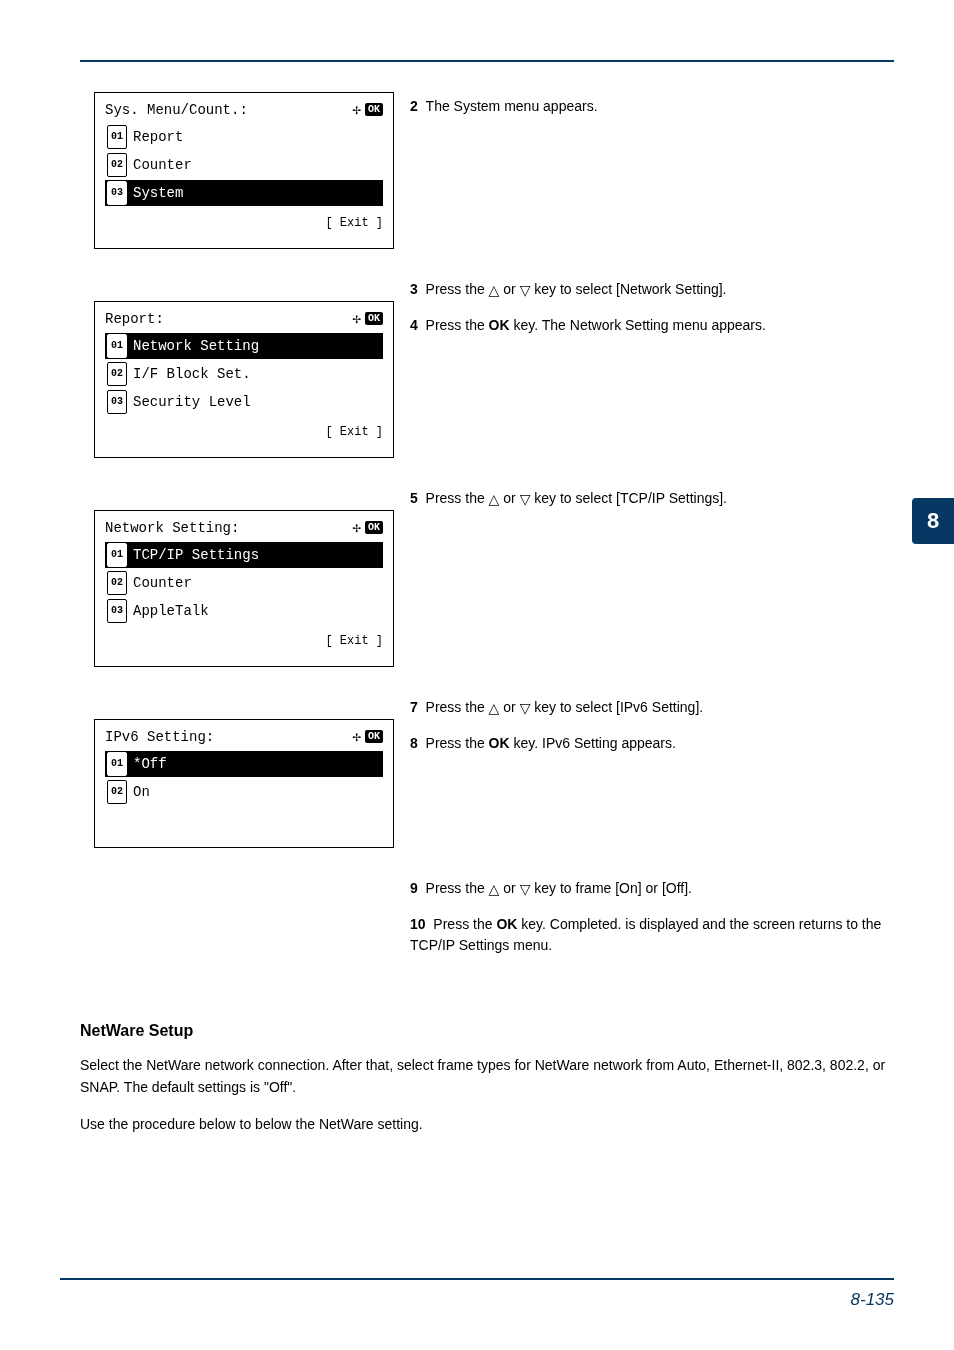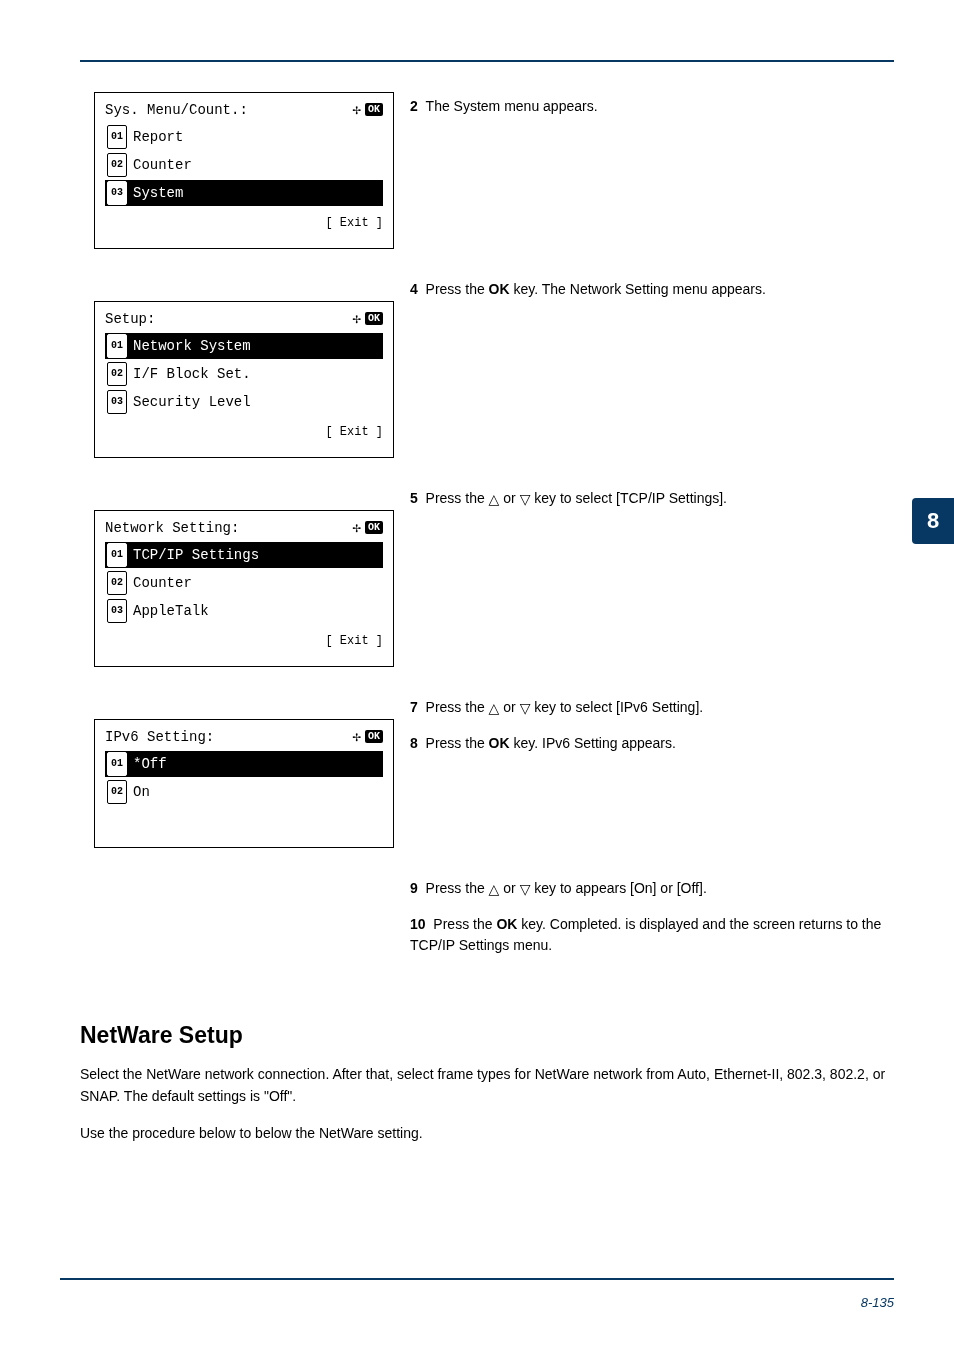--- a/index.html
+++ b/index.html
@@ -87,35 +87,35 @@
     right: 0; top: 498px;
     width: 42px; height: 46px;
     background: #073763;
     color: #fff;
     display: flex; align-items: center; justify-content: center;
     font-size: 22px; font-weight: bold;
     border-top-left-radius: 4px; border-bottom-left-radius: 4px;
   }
   .tri-up, .tri-dn { display:inline-block; vertical-align: -1px; }
   .section-head {
-    font-size: 23px; font-weight: bold;
+    font-size: 16px; font-weight: bold;
     margin: 26px 0 14px 0;
   }
   .body-text { line-height: 1.6; margin-bottom: 14px; }
   .bottom-rule {
     position: absolute;
     left: 60px; right: 60px; bottom: 70px;
     border-top: 2px solid #073763;
   }
   .page-num {
     position: absolute;
     right: 60px; bottom: 40px;
     font-style: italic;
     color: #073763;
-    font-size: 13px;
+    font-size: 17px;
   }
   .ok-inline {
     font-weight: bold;
   }
   .completed { }
 </style>
 </head>
 <body>
 
 <div class="top-rule"></div>
@@ -150,42 +150,43 @@
     <div class="right-col">
       <p><b>2</b>&nbsp;&nbsp;<span>The System menu appears.</span></p>
     </div>
   </div>
 
   <div class="row">
     <div class="left-col">
       <div style="height:26px"></div>
       <div class="lcd">
         <div class="lcd-title-row">
-          <span class="lcd-title">Setup:</span>
+          <span class="lcd-title">Report:</span>
           <span class="okgroup">
             <span class="arrows">✢</span>
             <span class="ok-badge">OK</span>
           </span>
         </div>
         <div class="lcd-item highlight">
             <span class="num-badge">01</span>
-            <span>Network System</span>
+            <span>Network Setting</span>
           </div>
         <div class="lcd-item">
             <span class="num-badge">02</span>
             <span>I/F Block Set.</span>
           </div>
         <div class="lcd-item">
             <span class="num-badge">03</span>
             <span>Security Level</span>
           </div>
         <div class="lcd-footer">[ Exit ]</div>
       </div>
     </div>
     <div class="right-col">
+      <p><b>3</b>&nbsp;&nbsp;<span>Press the </span><span class="tri-up">△</span><span> or </span><span class="tri-dn">▽</span><span> key to select [Network Setting].</span></p>
       <p><b>4</b>&nbsp;&nbsp;<span>Press the </span><span class="ok-inline">OK</span><span> key. The Network Setting menu appears.</span></p>
     </div>
   </div>
 
   <div class="row">
     <div class="left-col">
       <div style="height:26px"></div>
       <div class="lcd">
         <div class="lcd-title-row">
           <span class="lcd-title">Network Setting:</span>
@@ -236,21 +237,21 @@
     </div>
     <div class="right-col">
       <p><b>7</b>&nbsp;&nbsp;<span>Press the </span><span class="tri-up">△</span><span> or </span><span class="tri-dn">▽</span><span> key to select [IPv6 Setting].</span></p>
       <p><b>8</b>&nbsp;&nbsp;<span>Press the </span><span class="ok-inline">OK</span><span> key. IPv6 Setting appears.</span></p>
     </div>
   </div>
 
   <div class="row">
     <div class="left-col"></div>
     <div class="right-col">
-      <p><b>9</b>&nbsp;&nbsp;<span>Press the </span><span class="tri-up">△</span><span> or </span><span class="tri-dn">▽</span><span> key to appears [On] or [Off].</span></p>
+      <p><b>9</b>&nbsp;&nbsp;<span>Press the </span><span class="tri-up">△</span><span> or </span><span class="tri-dn">▽</span><span> key to frame [On] or [Off].</span></p>
       <p><b>10</b>&nbsp;&nbsp;<span>Press the </span><span class="ok-inline">OK</span><span> key. </span><span class="completed">Completed.</span><span> is displayed and the screen returns to the TCP/IP Settings menu.</span></p>
     </div>
   </div>
 
   <div class="section-head">NetWare Setup</div>
   <p class="body-text"><span>Select the NetWare network connection. After that, select frame types for NetWare network from Auto, Ethernet-II, 802.3, 802.2, or SNAP. The default settings is "</span><span>Off</span><span>".</span></p>
   <p class="body-text">Use the procedure below to below the NetWare setting.</p>
 
 </div>
 

